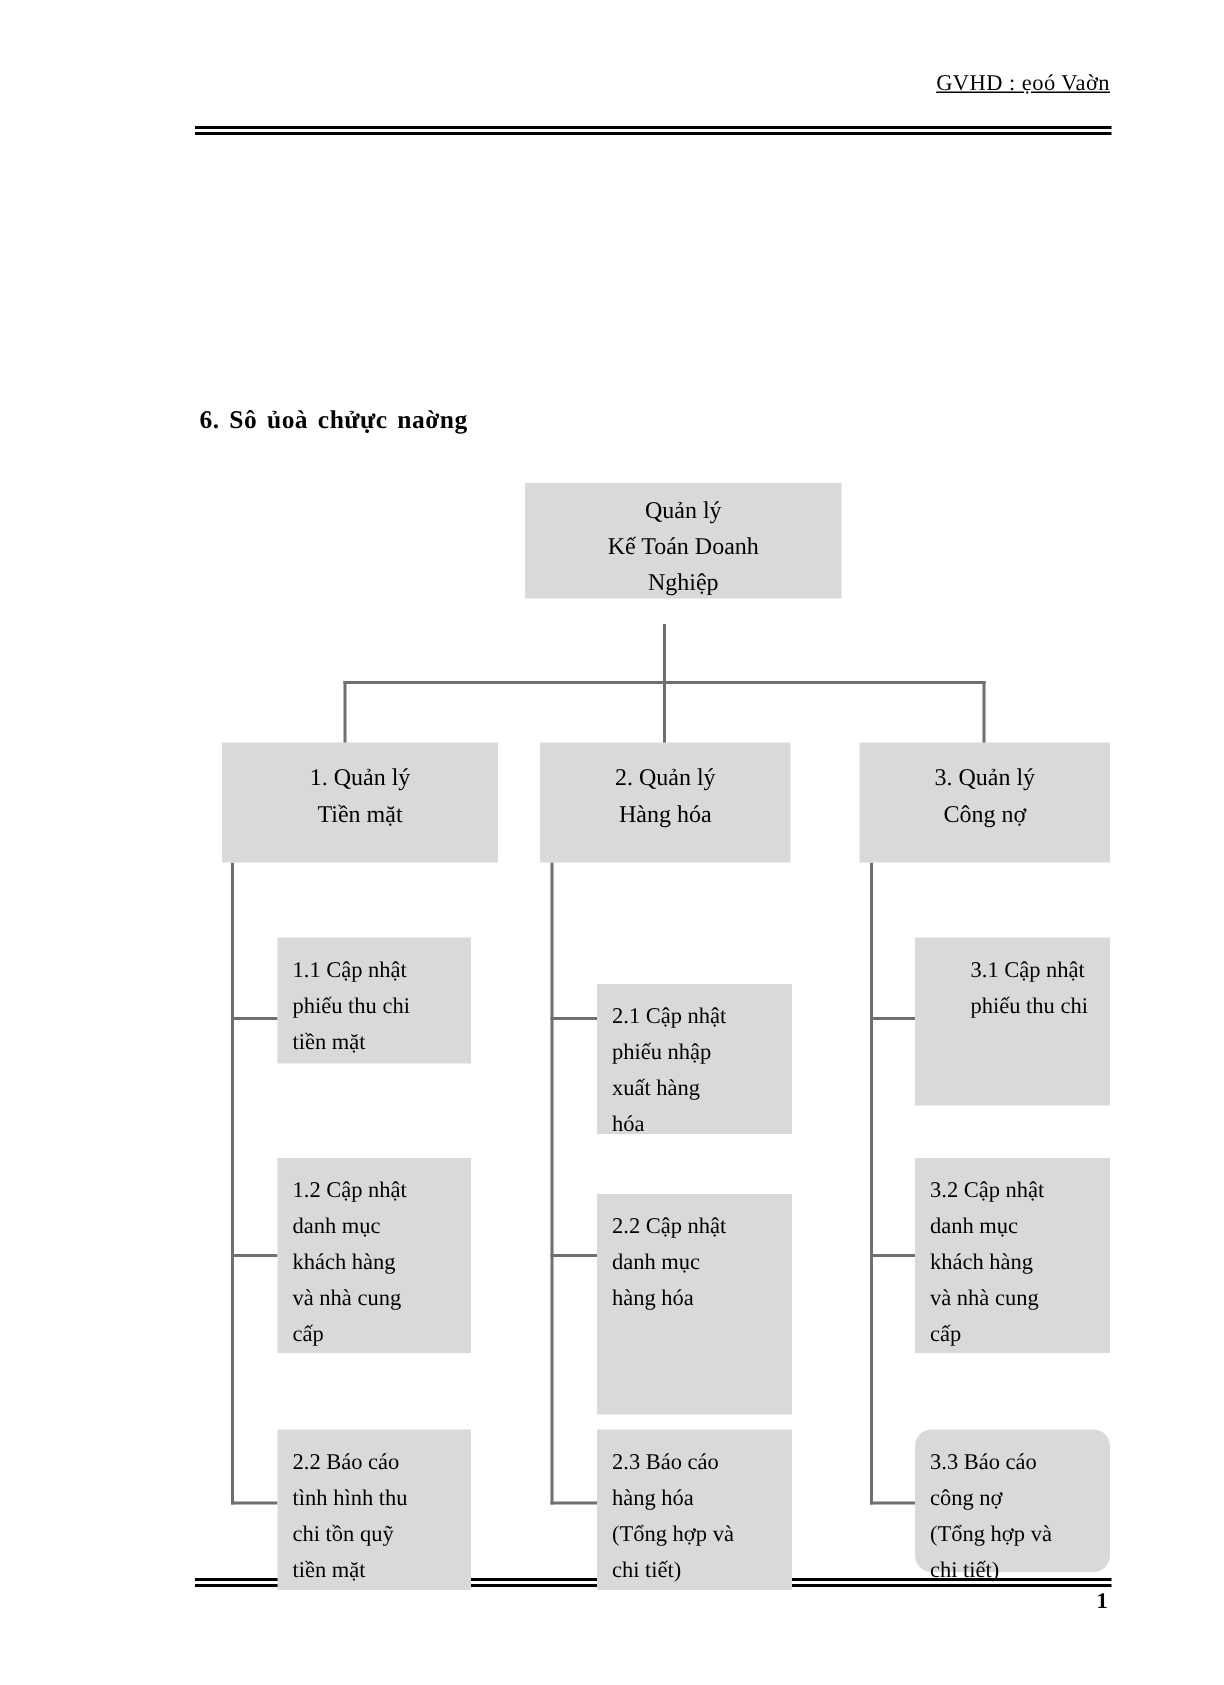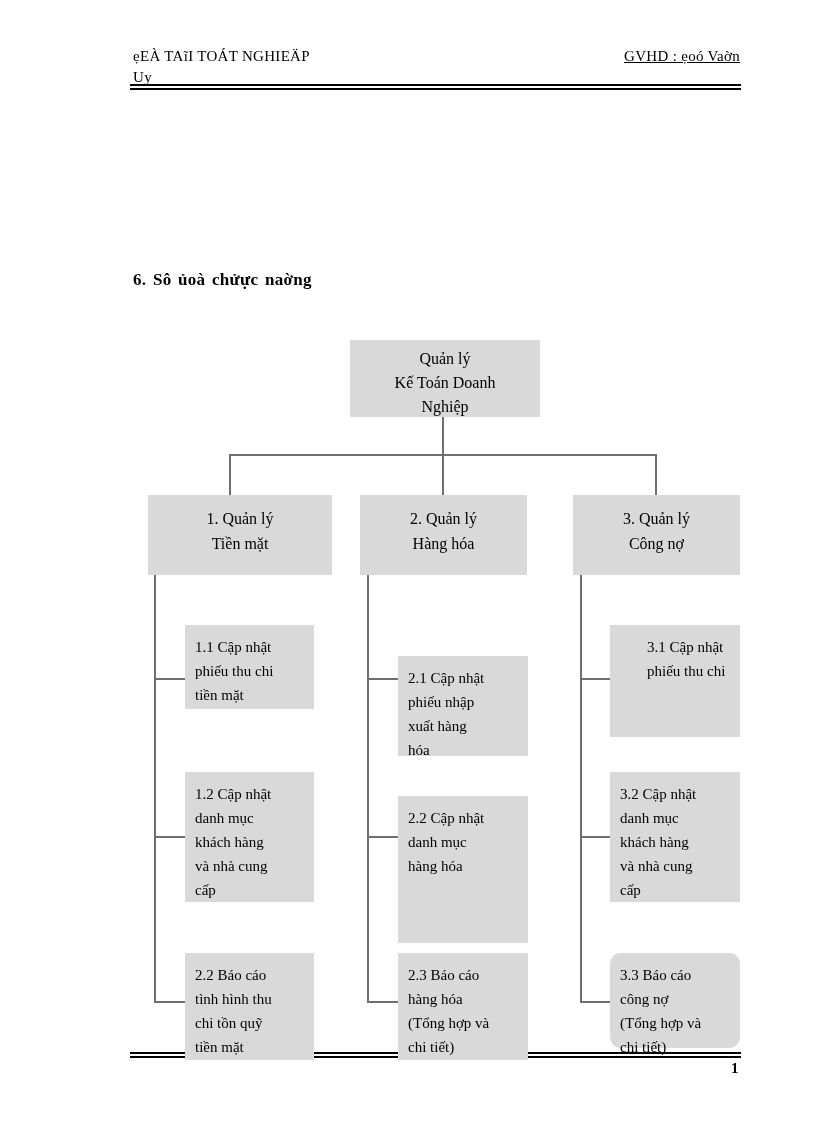--- a/index.html
+++ b/index.html
@@ -44,24 +44,20 @@
   .org-box.center { text-align: center; padding-top: 7px; line-height: 24px; }
   .org-box.lvl2   { text-align: center; padding-top: 11px; line-height: 25px; }
   .org-box.leaf   { text-align: left; padding: 10px 4px 0 10px; font-size: 15px; line-height: 24px; }
   .connector { position: absolute; background: #6f6f6f; z-index: 1; }
 </style>
 </head>
 <body>
 
 <div class="page">
 
-  <div class="abs hdr-text" style="left:133px; top:46px;">
-    <span style="display:block">ẹEÀ TAĩI TOÁT NGHIEÄP</span>
-    <span style="display:block">Uy</span>
-  </div>
   <div class="abs hdr-text" style="left:520px; top:46px; width:220px; text-align:right;text-decoration:underline;">GVHD : ẹoó Vaờn</div>
   <div class="double-rule" style="left:130px; top:84px; width:611px;"></div>
 
   <div class="section-heading" style="left:133px; top:270px;">6. Sô ủoà chửực naờng</div>
 
   <div class="connector" style="left:442px; top:416px; width:2px; height:80px;"></div>
   <div class="connector" style="left:229px; top:454px; width:428px; height:2px;"></div>
   <div class="connector" style="left:229px; top:454px; width:2px; height:42px;"></div>
   <div class="connector" style="left:655px; top:454px; width:2px; height:42px;"></div>
 
@@ -74,21 +70,21 @@
   <div class="connector" style="left:154px; top:1001px; width:31px; height:2px;"></div>
 
   <div class="connector" style="left:367px; top:678px; width:31px; height:2px;"></div>
   <div class="connector" style="left:367px; top:836px; width:31px; height:2px;"></div>
   <div class="connector" style="left:367px; top:1001px; width:31px; height:2px;"></div>
 
   <div class="connector" style="left:580px; top:678px; width:30px; height:2px;"></div>
   <div class="connector" style="left:580px; top:836px; width:30px; height:2px;"></div>
   <div class="connector" style="left:580px; top:1001px; width:30px; height:2px;"></div>
 
-  <div class="org-box center" style="left:350px; top:340px; width:190px; height:77px;">Quản lý
+  <div class="org-box center" style="left:350px; top:322px; width:211px; height:77px;">Quản lý
 Kế Toán Doanh
 Nghiệp</div>
 
   <div class="org-box lvl2" style="left:148px; top:495px; width:184px; height:80px;">1. Quản lý
 Tiền mặt</div>
   <div class="org-box lvl2" style="left:360px; top:495px; width:167px; height:80px;">2. Quản lý
 Hàng hóa</div>
   <div class="org-box lvl2" style="left:573px; top:495px; width:167px; height:80px;">3. Quản lý
 Công nợ</div>
 

